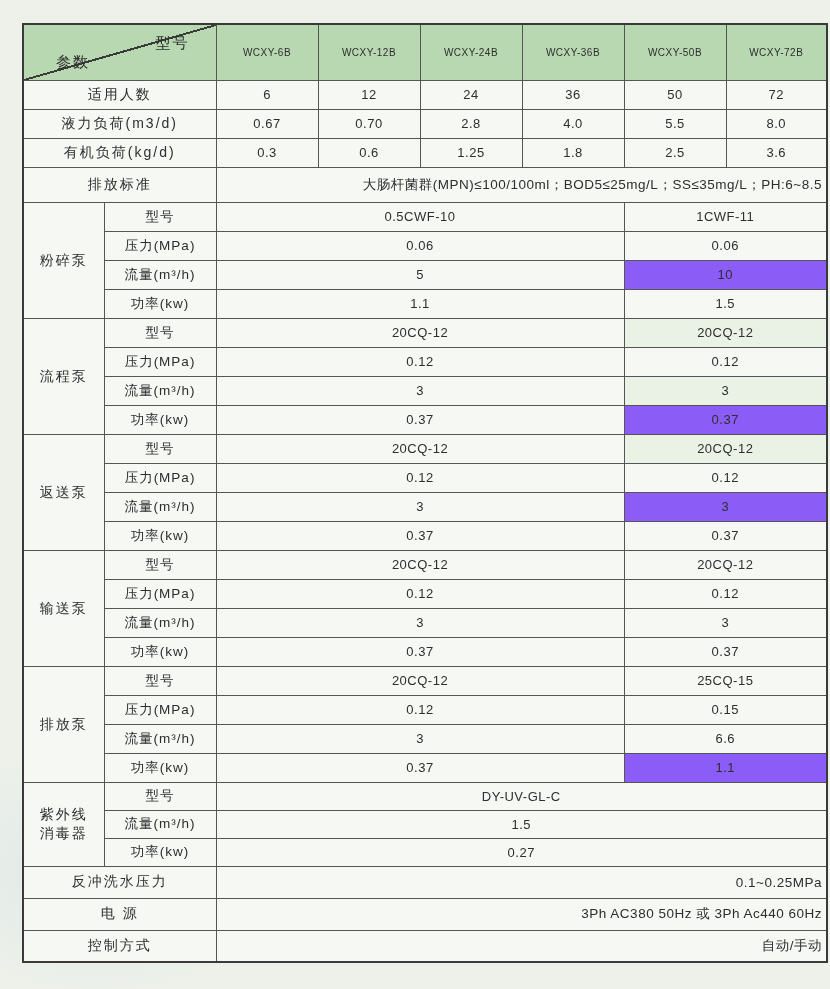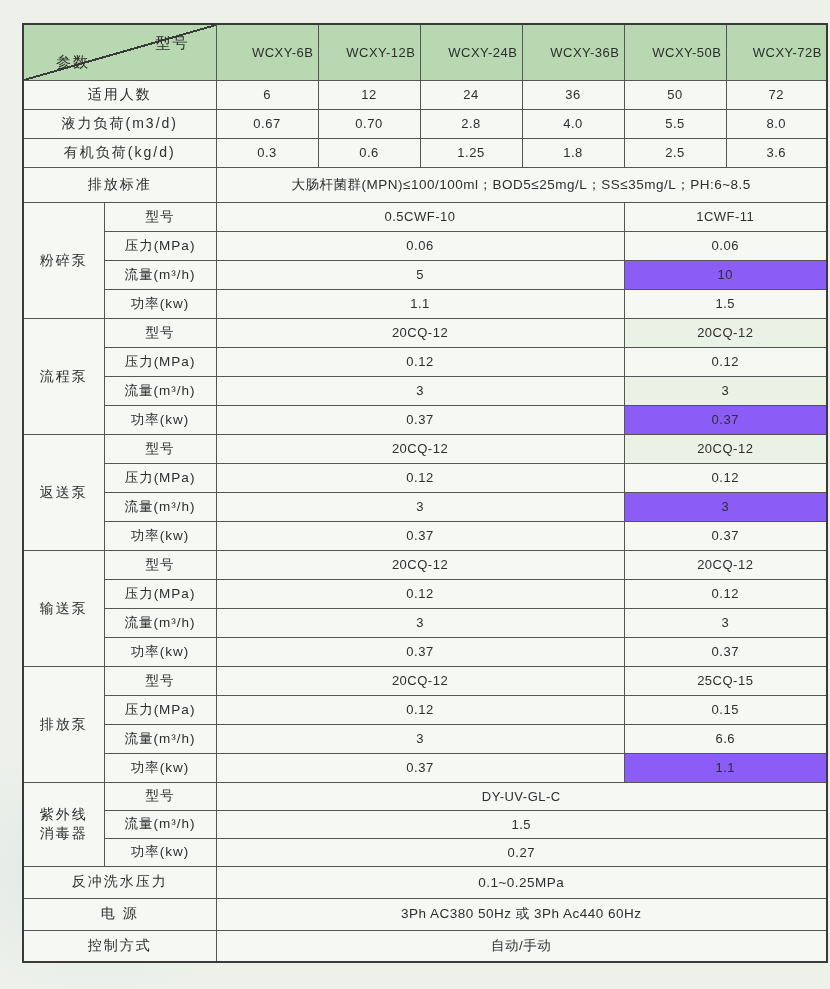--- a/index.html
+++ b/index.html
@@ -34,37 +34,37 @@
     padding:2px 4px;
     font-size:13px;
     font-weight:normal;
     background:var(--cell-bg);
   }
   tr.h-head{height:56px;}
   tr.h-row{height:29px;}
   tr.h-std{height:35px;margin-left:38px;}
   tr.h-uv{height:28px;}
   tr.h-foot{height:32px;margin-top:8px;}
-  th.model{background:var(--header-green);font-size:13px;letter-spacing:0.5px;text-align:right;}
+  th.model{background:var(--header-green);font-size:10px;letter-spacing:0.5px;}
   td.corner{
     position:relative;
     background-color:var(--header-green);
     background-image:linear-gradient(to bottom right,
       transparent calc(50% - 1px),
       var(--border-dark) calc(50% - 1px),
       var(--border-dark) calc(50% + 1px),
       transparent calc(50% + 1px));
   }
   td.corner .tr-label{position:absolute;top:9px;right:26px;font-size:15px;letter-spacing:2px;}
   td.corner .bl-label{position:absolute;bottom:8px;left:32px;font-size:15px;letter-spacing:2px;}
   td.rlabel{font-size:14px;letter-spacing:2px;}
   td.group{font-size:14px;letter-spacing:2px;line-height:1.35;margin-left:42px;}
   td.sublabel{font-size:13.5px;letter-spacing:1px;}
   td.val{font-size:13px;letter-spacing:0.5px;}
-  td.wide{font-size:13.5px;letter-spacing:0.5px;}
+  td.wide{font-size:13.5px;letter-spacing:0.5px;text-align:right;}
   td.g1{background:#eaf2e5;}
   td.g2{background:#8b5cf6;}
 </style>
 </head>
 <body>
 
 <table class="spec">
   <colgroup>
     <col style="width:81px">
       <col style="width:112px">

